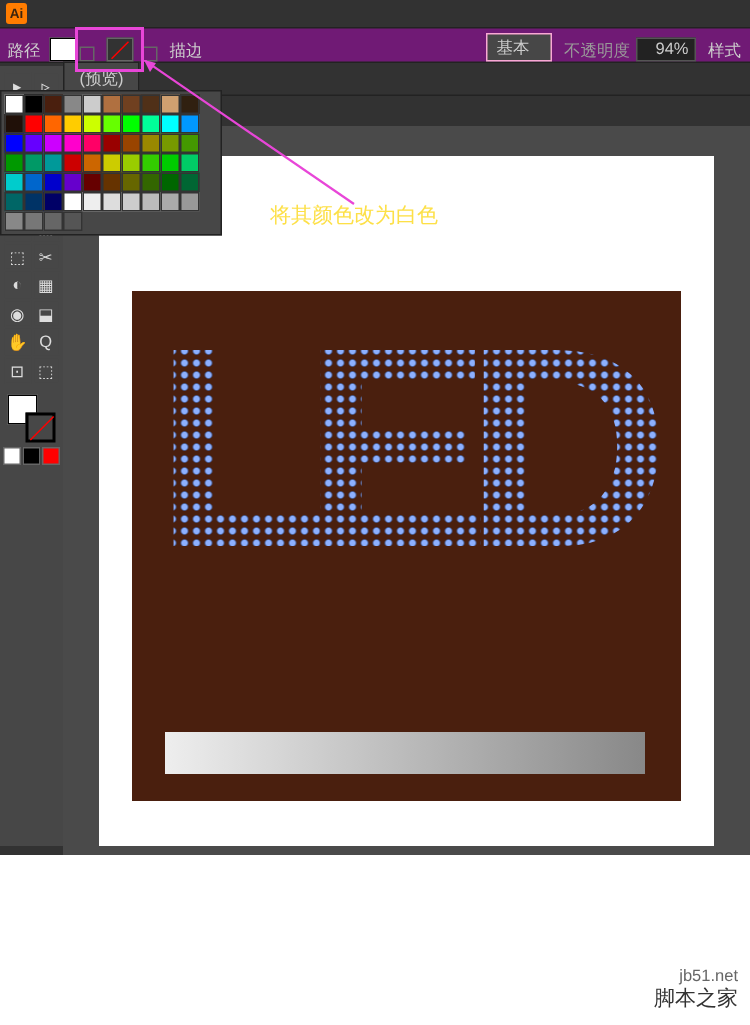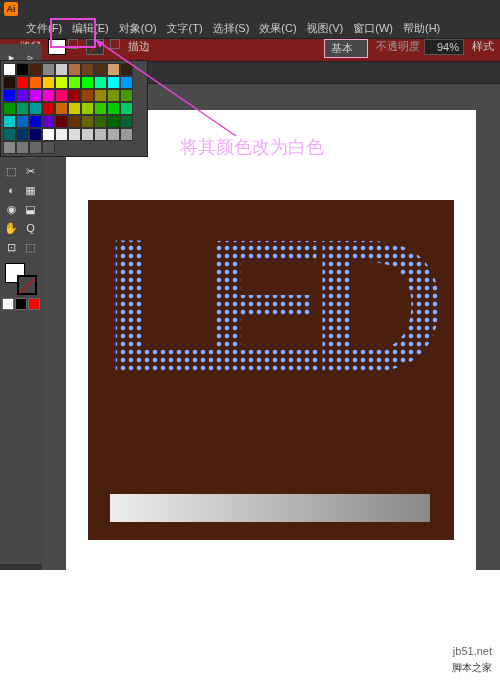--- a/index.html
+++ b/index.html
@@ -2,74 +2,63 @@
 <html><head>
 <meta charset="utf-8">
 <style>
 *{margin:0;padding:0;box-sizing:border-box;font-family:"Microsoft YaHei",sans-serif;font-size:11px;color:#ccc}
 body{background:#fff;width:500px;height:683px;position:relative;overflow:hidden}
 .app{background:#323232;width:500px;height:570px;position:relative}
 .titlebar{height:18px;background:#323232;display:flex;align-items:center;padding-left:4px}
 .ai-logo{width:14px;height:14px;background:#ff7c00;color:#3c240d;font-weight:bold;font-size:9px;display:flex;align-items:center;justify-content:center;border-radius:2px}
 .menubar{height:20px;background:#323232;display:flex;align-items:center;gap:2px;padding-left:22px}
 .menu-item{padding:2px 4px;color:#ccc;cursor:pointer}
-.controlbar{height:24px;background:#7f1d1d;display:flex;align-items:flex-start;padding-left:20px;border-top:1px solid #222;border-bottom:1px solid #222}
+.controlbar{height:24px;background:#701a75;display:flex;align-items:flex-end;padding-left:5px;border-top:1px solid #222;border-bottom:1px solid #222}
 .cb-label{color:#ccc;margin-right:6px}
 .fill-swatch{width:18px;height:16px;background:#fff;border:1px solid #000;margin-right:2px}
 .stroke-swatch{width:18px;height:16px;background:#323232;border:1px solid #666;position:relative;margin-right:6px}
 .stroke-swatch::after{content:"";position:absolute;left:0;top:50%;width:100%;height:1px;background:red;transform:rotate(-45deg)}
 .dd{width:10px;height:10px;border:1px solid #666;margin-right:8px}
 .cb-sep{flex:1}
 .doc-select{background:#474747;border:1px solid #f9a8d4;padding:1px 14px 1px 6px;color:#ccc}
 .opacity-label{margin-left:8px;color:#999}
 .opacity-val{background:#222;border:1px solid #555;padding:1px 4px;margin-left:4px;width:40px;text-align:right}
 .tabbar{height:22px;background:#323232;display:flex;align-items:center;border-bottom:1px solid #222}
 .tab{background:#474747;padding:3px 10px;border:1px solid #222;margin-left:42px}
-.workspace{position:absolute;left:42px;top:84px;right:0;bottom:0;background:#4a4a4a;display:flex;justify-content:center;align-items:flex-end;padding-top:20px}
+.workspace{position:absolute;left:42px;top:84px;right:0;bottom:0;background:#4a4a4a;display:flex;justify-content:center;align-items:flex-start;padding-top:20px}
 .toolbar{position:absolute;left:0;top:44px;width:42px;background:#474747;height:520px;display:flex;flex-direction:column;align-items:center;padding-top:4px;gap:1px}
 .trow{display:flex;gap:1px}
 .tool{width:18px;height:18px;background:#474747;border:1px solid #474747;display:flex;align-items:center;justify-content:center;color:#ddd;font-size:11px;cursor:pointer}
 .fillstroke{position:relative;width:32px;height:32px;margin-top:6px}
 .fs-fill{position:absolute;width:20px;height:20px;background:#fff;border:1px solid #000;left:0;top:0}
 .fs-stroke{position:absolute;width:20px;height:20px;background:#474747;border:2px solid #000;right:0;bottom:0}
 .fs-stroke::after{content:"";position:absolute;left:-2px;top:50%;width:22px;height:1px;background:red;transform:rotate(-45deg)}
 .minirow{display:flex;gap:1px;margin-top:2px}
 .mini{width:12px;height:12px;border:1px solid #666}
 .artboard{width:410px;height:460px;background:#fff;position:relative}
 .canvas{position:absolute;left:22px;top:90px;width:366px;height:340px;background:#4a1f0e}
 .led-mask{position:absolute;left:15px;top:20px;width:340px;height:260px;font-family:Arial Black,sans-serif;font-size:190px;font-weight:900;letter-spacing:-18px;line-height:0.9;color:#4a1f0e;background:radial-gradient(circle,#8db0ff 1.8px,#4a6fb8 2.2px,transparent 2.8px) 0 0/8px 8px;-webkit-background-clip:text;background-clip:text;-webkit-text-fill-color:transparent}
 .grad-bar{position:absolute;left:22px;bottom:18px;width:320px;height:28px;background:linear-gradient(90deg,#eee,#888)}
 .swatch-panel{position:absolute;left:0;top:60px;width:148px;background:#474747;border:1px solid #222;z-index:50}
 .sw-grid{display:flex;flex-wrap:wrap;padding:2px}
 .sw{width:13px;height:13px;border:1px solid #333}
-.annotation{position:absolute;left:180px;top:135px;color:#f0abfc;font-size:18px;z-index:60}
+.annotation{position:absolute;left:180px;top:135px;color:#fde047;font-size:14px;z-index:60}
 .highlight-box{position:absolute;left:50px;top:18px;width:46px;height:30px;border:2px solid #e846d8;z-index:60}
 .arrow-line{position:absolute;left:96px;top:40px;width:180px;height:100px;z-index:55;pointer-events:none}
-.watermark{position:absolute;right:8px;bottom:8px;color:#333;font-size:10px}
+.watermark{position:absolute;right:8px;bottom:8px;color:#333;font-size:14px}
 .wm-sub{position:absolute;right:8px;bottom:26px;color:#666;font-size:11px}
 </style>
 </head>
 <body>
 
 <div class="app">
   <div class="titlebar">
     <div class="ai-logo">Ai</div>
   </div>
 
-  <div class="menubar">
-    <span class="menu-item">文件(F)</span>
-    <span class="menu-item">编辑(E)</span>
-    <span class="menu-item">对象(O)</span>
-    <span class="menu-item">文字(T)</span>
-    <span class="menu-item">选择(S)</span>
-    <span class="menu-item">效果(C)</span>
-    <span class="menu-item">视图(V)</span>
-    <span class="menu-item">窗口(W)</span>
-    <span class="menu-item">帮助(H)</span>
-  </div>
 
   <div class="controlbar">
     <span class="cb-label">路径</span>
     <div class="fill-swatch"></div>
     <div class="dd"></div>
     <div class="stroke-swatch"></div>
     <div class="dd"></div>
     <span class="cb-label">描边</span>
     <div class="cb-sep"></div>
     <span class="doc-select">基本</span>

